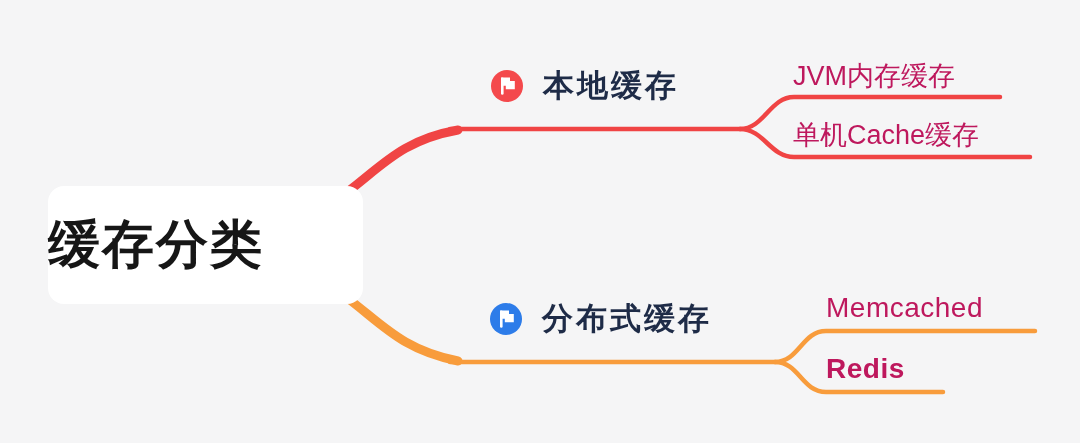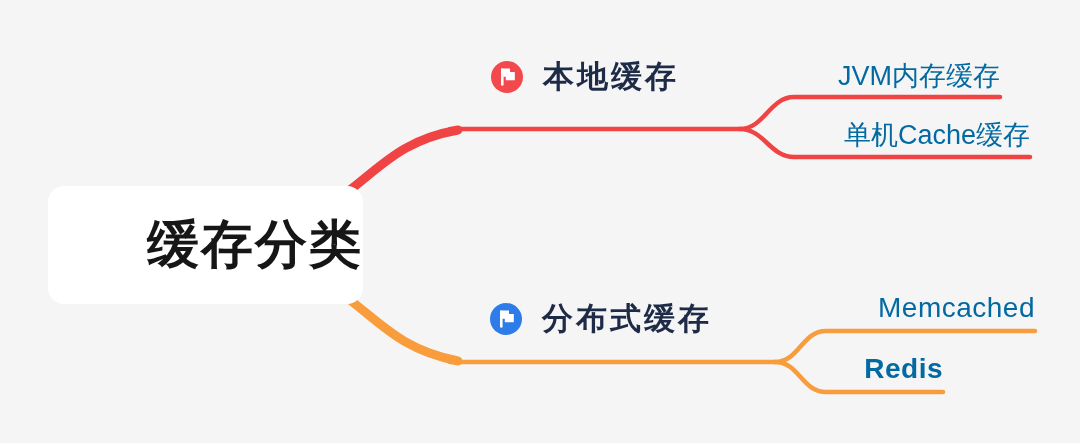--- a/index.html
+++ b/index.html
@@ -11,40 +11,40 @@
     overflow:hidden;
   }
   .connectors{position:absolute;left:0;top:0;pointer-events:none;}
   .connectors path{fill:none;stroke-linecap:round;stroke-linejoin:round;}
   .taper{stroke-width:9px;}
   .wire{stroke-width:4.5px;}
 
   .root-node{
     position:absolute;left:48px;top:186px;width:315px;height:118px;
     background:#ffffff;border-radius:16px;
-    display:flex;align-items:center;justify-content:flex-end;
+    display:flex;align-items:center;justify-content:flex-start;
     font-size:52px;font-weight:900;letter-spacing:2px;color:#161616;
     cursor:pointer;
   }
 
   .branch{
     position:absolute;height:32px;
     display:flex;align-items:center;gap:20px;cursor:pointer;
   }
   .branch .icon{width:32px;height:32px;}
   .branch .icon svg{display:block;}
   .branch-label{
     font-size:31px;font-weight:700;letter-spacing:3px;
     color:#1e2b47;line-height:32px;white-space:nowrap;
   }
-  .branch-local{left:491px;top:61px;}
+  .branch-local{left:491px;top:70px;}
   .branch-distributed{left:490px;top:303px;}
 
   .leaf{
-    position:absolute;text-align:right;color:#0369a1;font-weight:500;
+    position:absolute;text-align:left;color:#be185d;font-weight:500;
     white-space:nowrap;cursor:pointer;
   }
   .leaf-jvm      {left:793px;top:59px; width:207px;height:34px;line-height:34px;font-size:27px;}
   .leaf-standalone{left:793px;top:117px;width:237px;height:36px;line-height:36px;font-size:27px;}
   .leaf-memcached{left:826px;top:291px;width:209px;height:34px;line-height:34px;font-size:28px;letter-spacing:0.5px;}
   .leaf-redis    {left:826px;top:352px;width:117px;height:34px;line-height:34px;font-size:28px;letter-spacing:0.5px;font-weight:bold;}
 </style>
 </head>
 <body>
 

